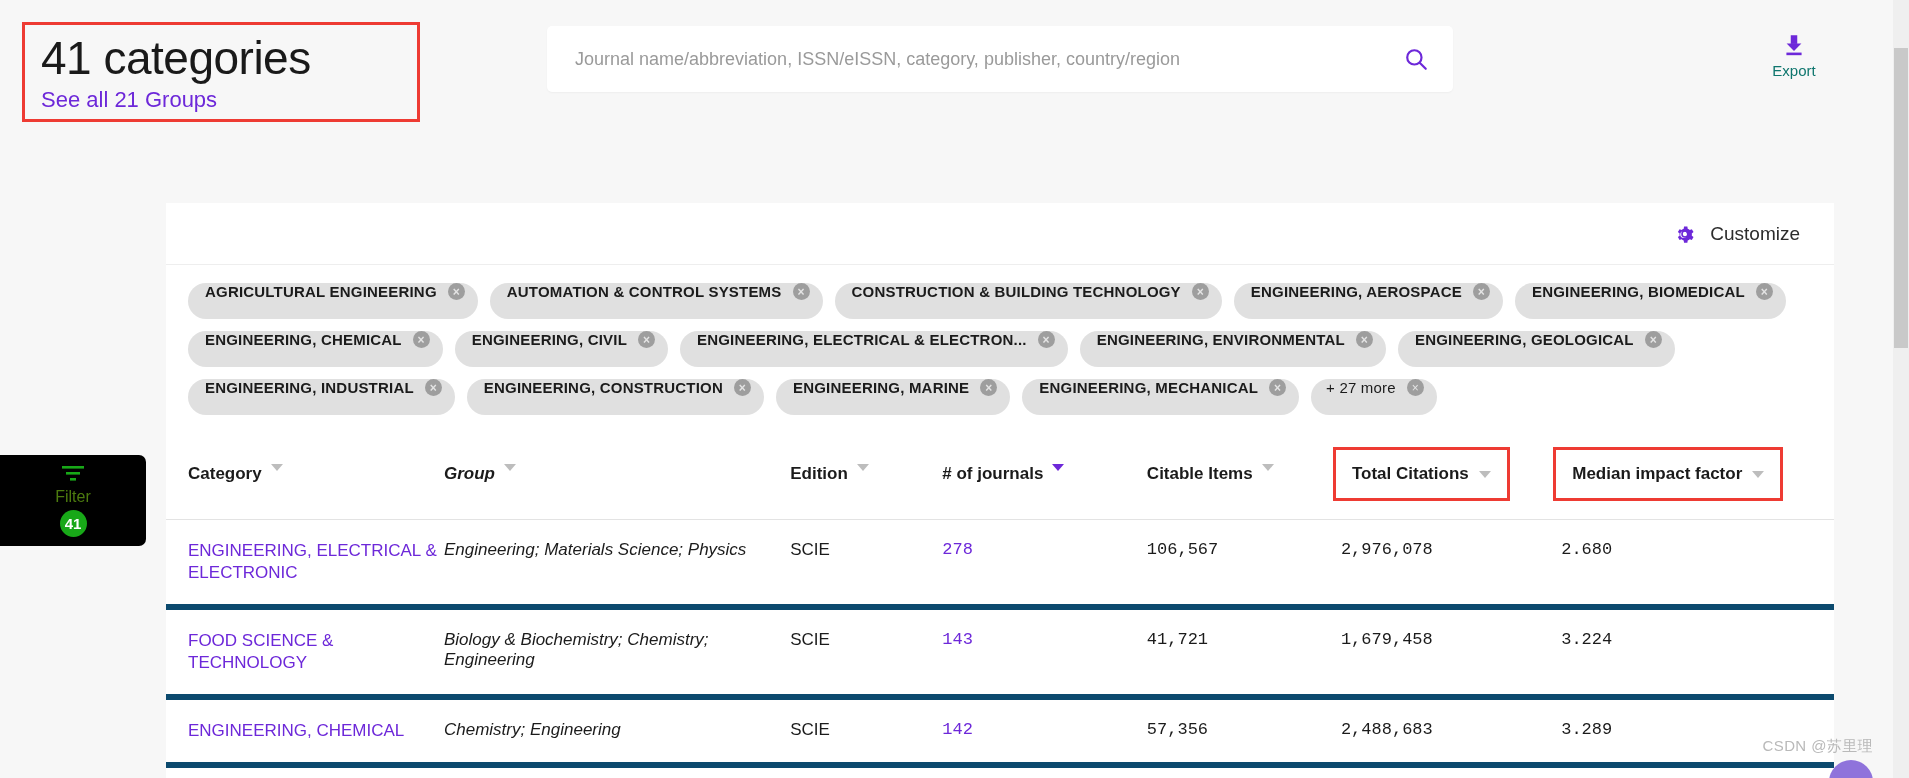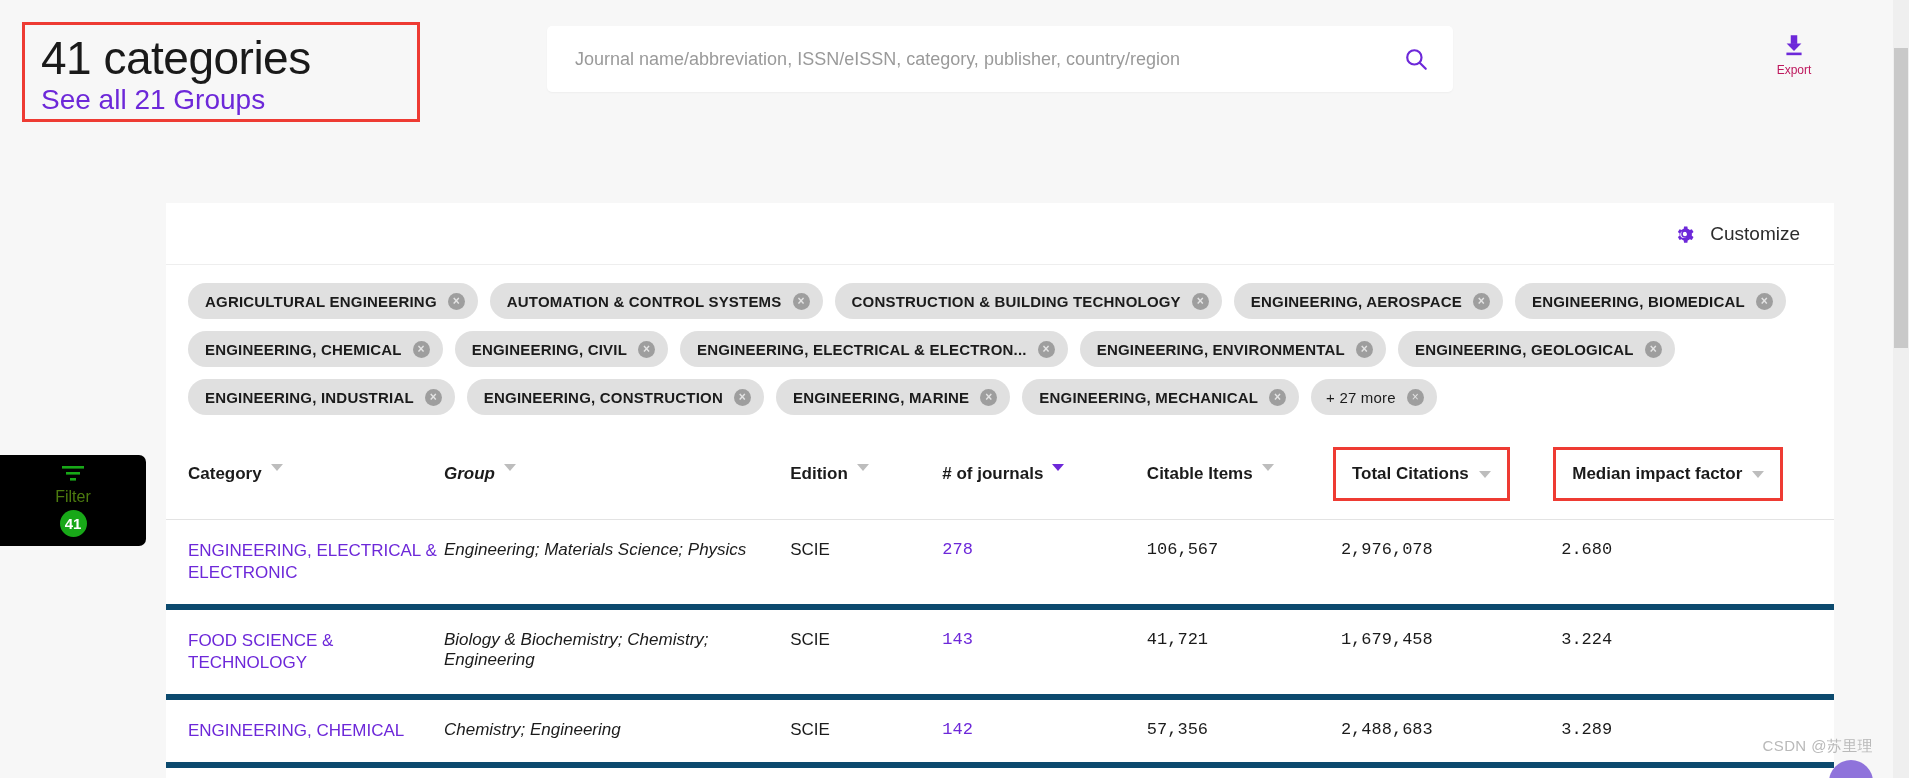--- a/index.html
+++ b/index.html
@@ -19,21 +19,21 @@
     width: 398px; height: 100px;
     border: 3px solid #ee3b33;
     padding: 6px 0 0 16px;
     background: transparent;
   }
   .hdr-count {
     font-size: 46px; line-height: 54px; color: #1a1a1a;
     font-weight: 400; letter-spacing: -0.5px; white-space: nowrap;
   }
   .hdr-link {
-    font-size: 28px; line-height: 30px; color: #6d28d9;
+    font-size: 22px; line-height: 30px; color: #6d28d9;
     font-weight: 400; text-decoration: none; cursor: pointer; display: inline-block;
   }
 
   .search-wrap {
     position: absolute; left: 547px; top: 26px;
     width: 906px; height: 66px;
     background: #fff; border-radius: 5px;
     display: flex; align-items: center;
     box-shadow: 0 1px 2px rgba(0,0,0,0.04);
   }
@@ -46,21 +46,21 @@
   .search-btn {
     width: 74px; height: 64px; background: transparent; border: none;
     cursor: pointer; display: flex; align-items: center; justify-content: center;
   }
 
   .export-btn {
     position: absolute; left: 1755px; top: 32px;
     width: 78px; display: flex; flex-direction: column;
     align-items: center; gap: 4px; cursor: pointer;
   }
-  .export-label { font-size: 12px; color: #be185d; line-height: 17px; }
+  .export-label { font-size: 15px; color: #0f766e; line-height: 17px; }
 
   
   .panel {
     position: absolute; left: 166px; top: 203px;
     width: 1668px; min-height: 575px;
     background: #fff;
   }
   .panel-top {
     height: 62px; display: flex; align-items: center;
     justify-content: flex-end; padding-right: 34px;
@@ -70,21 +70,21 @@
     display: flex; align-items: center; gap: 13px; cursor: pointer;
   }
   .customize-label { font-size: 19px; color: #2c2c2c; }
 
   
   .chips {
     display: flex; flex-wrap: wrap; gap: 12px 12px;
     padding: 18px 28px 14px 22px;
   }
   .chip {
-    display: inline-flex; align-items: center; gap: 11px;
+    display: inline-flex; align-items: flex-start; gap: 11px;
     height: 36px; padding: 0 13px 0 17px;
     background: #e0e0e0; border-radius: 18px;
     font-size: 15px; font-weight: 700; color: #1b1b1b;
     letter-spacing: 0.2px; cursor: pointer; white-space: nowrap;
   }
   .chip.more { font-weight: 400; font-size: 15px; padding-left: 15px; }
   .chip-x {
     width: 17px; height: 17px; border-radius: 50%;
     background: #9e9e9e; color: #e4e4e4;
     display: inline-flex; align-items: center; justify-content: center;

